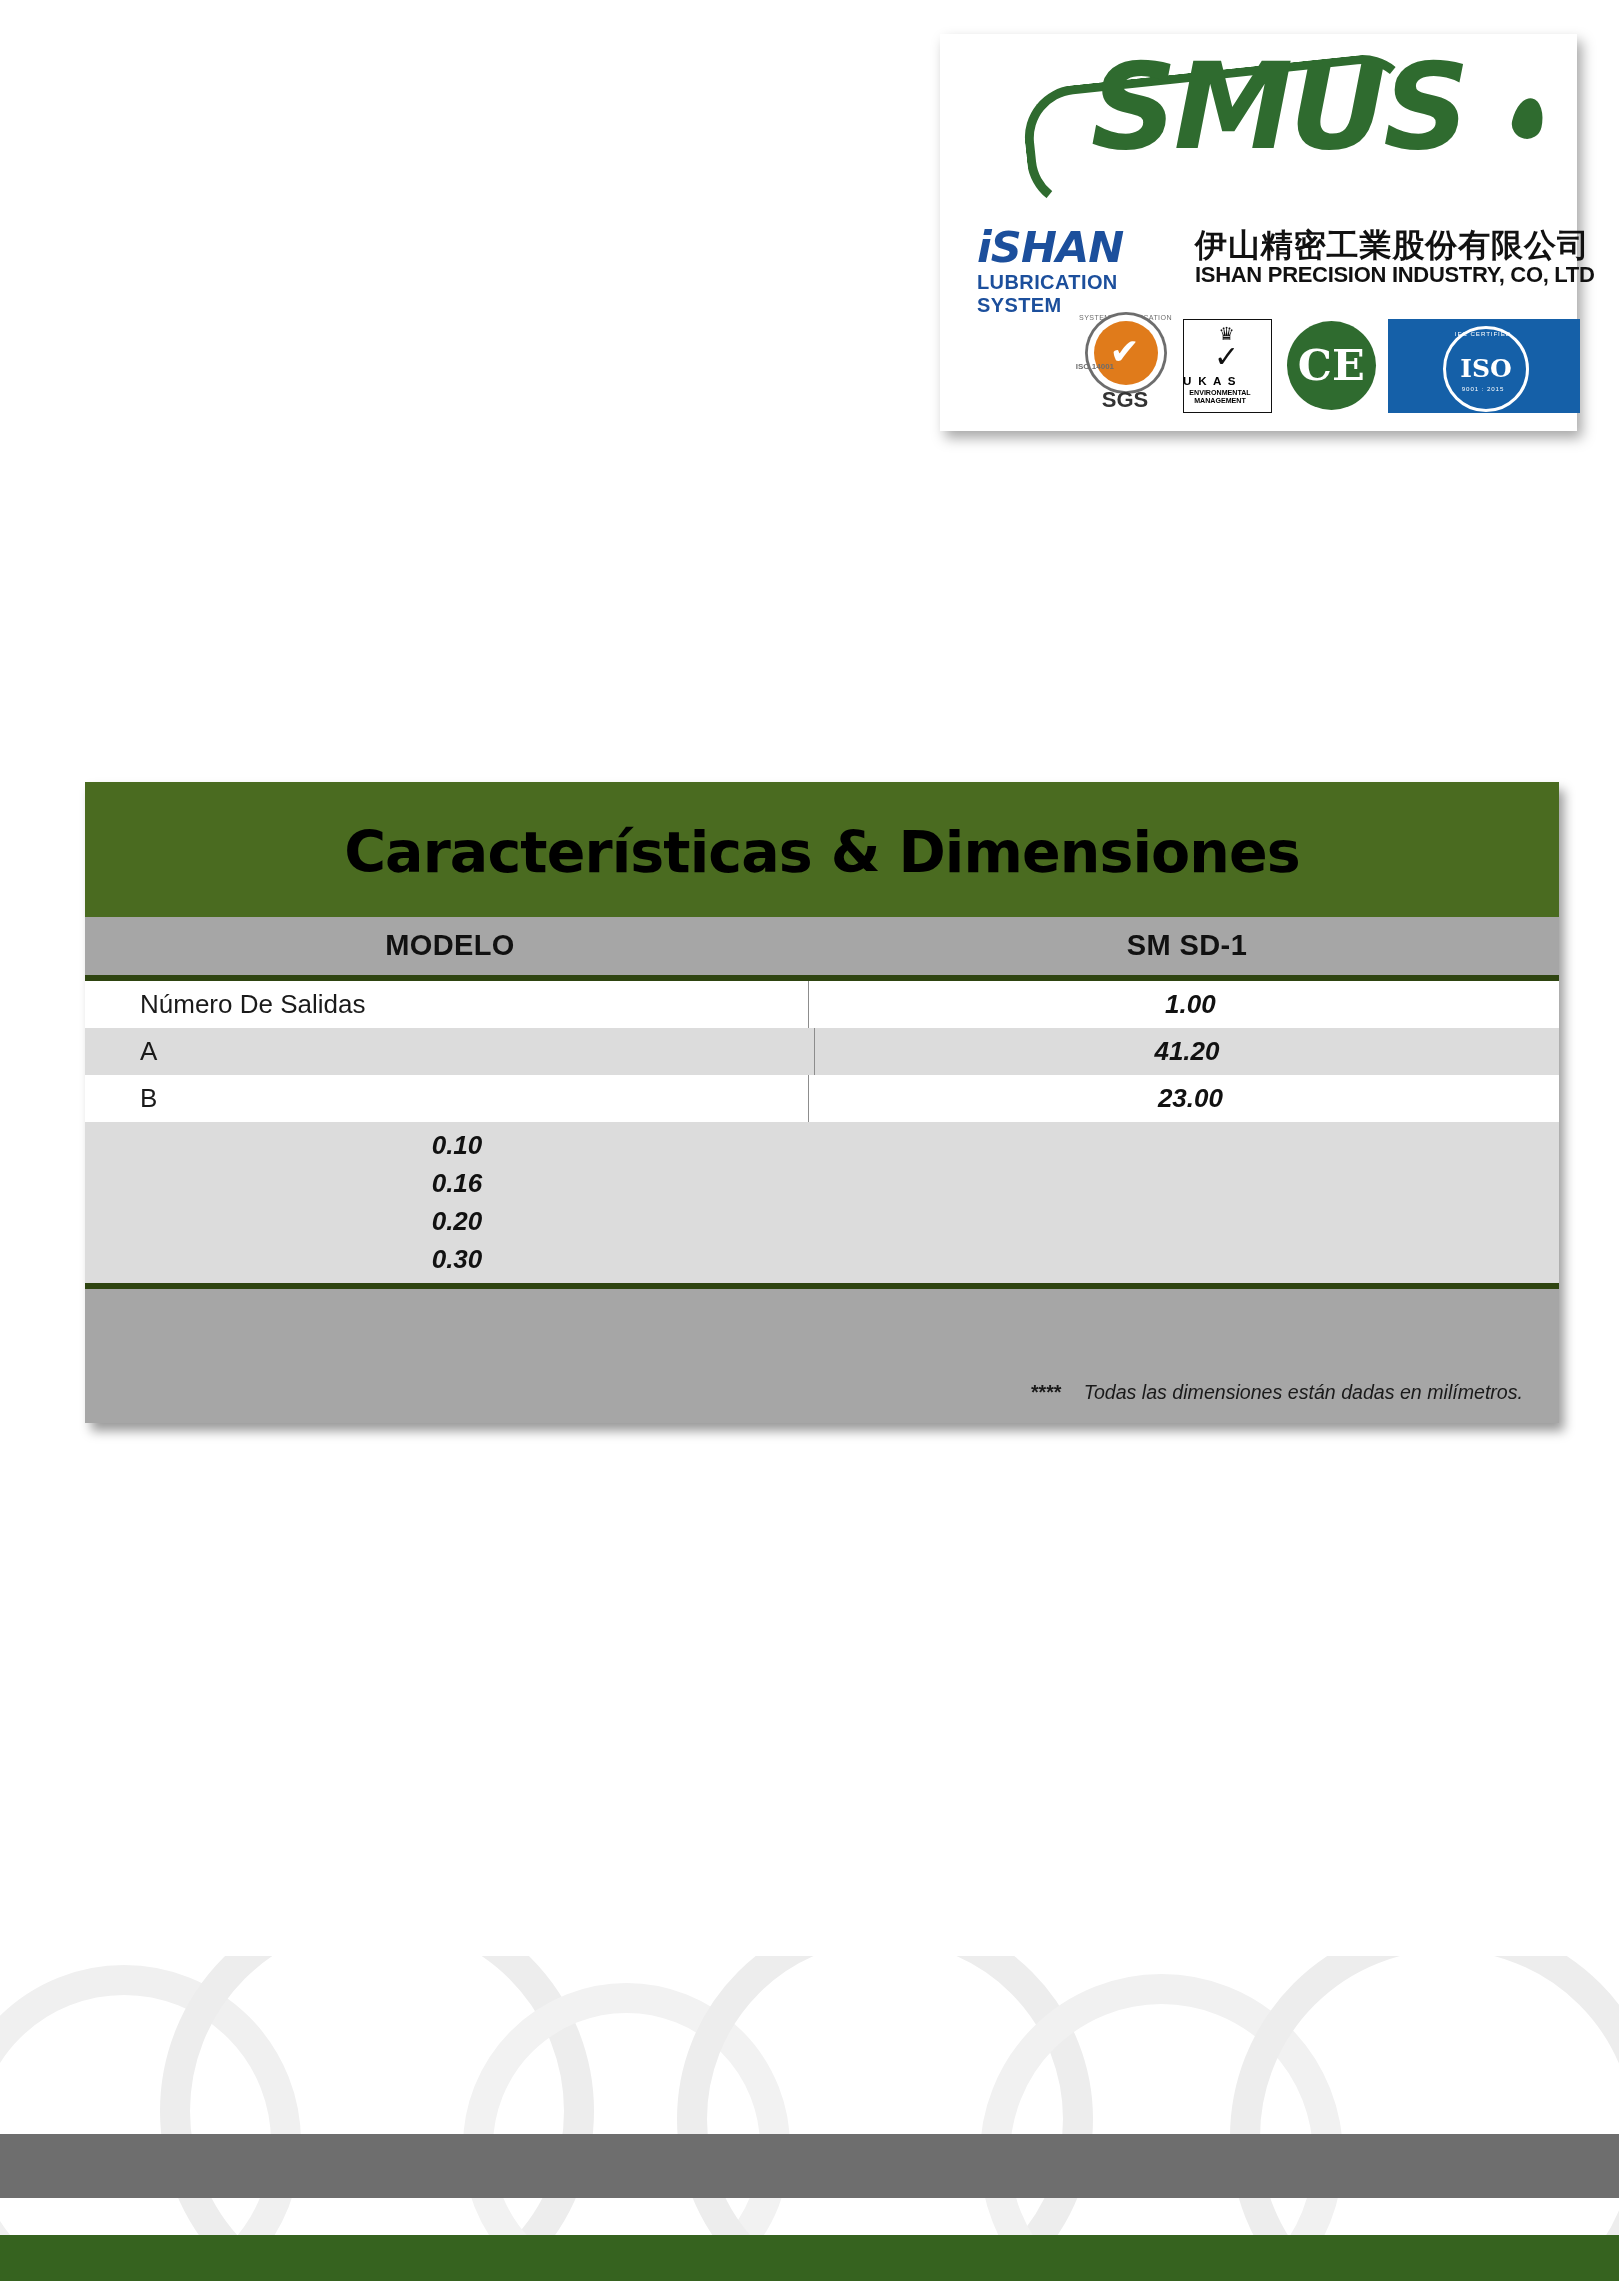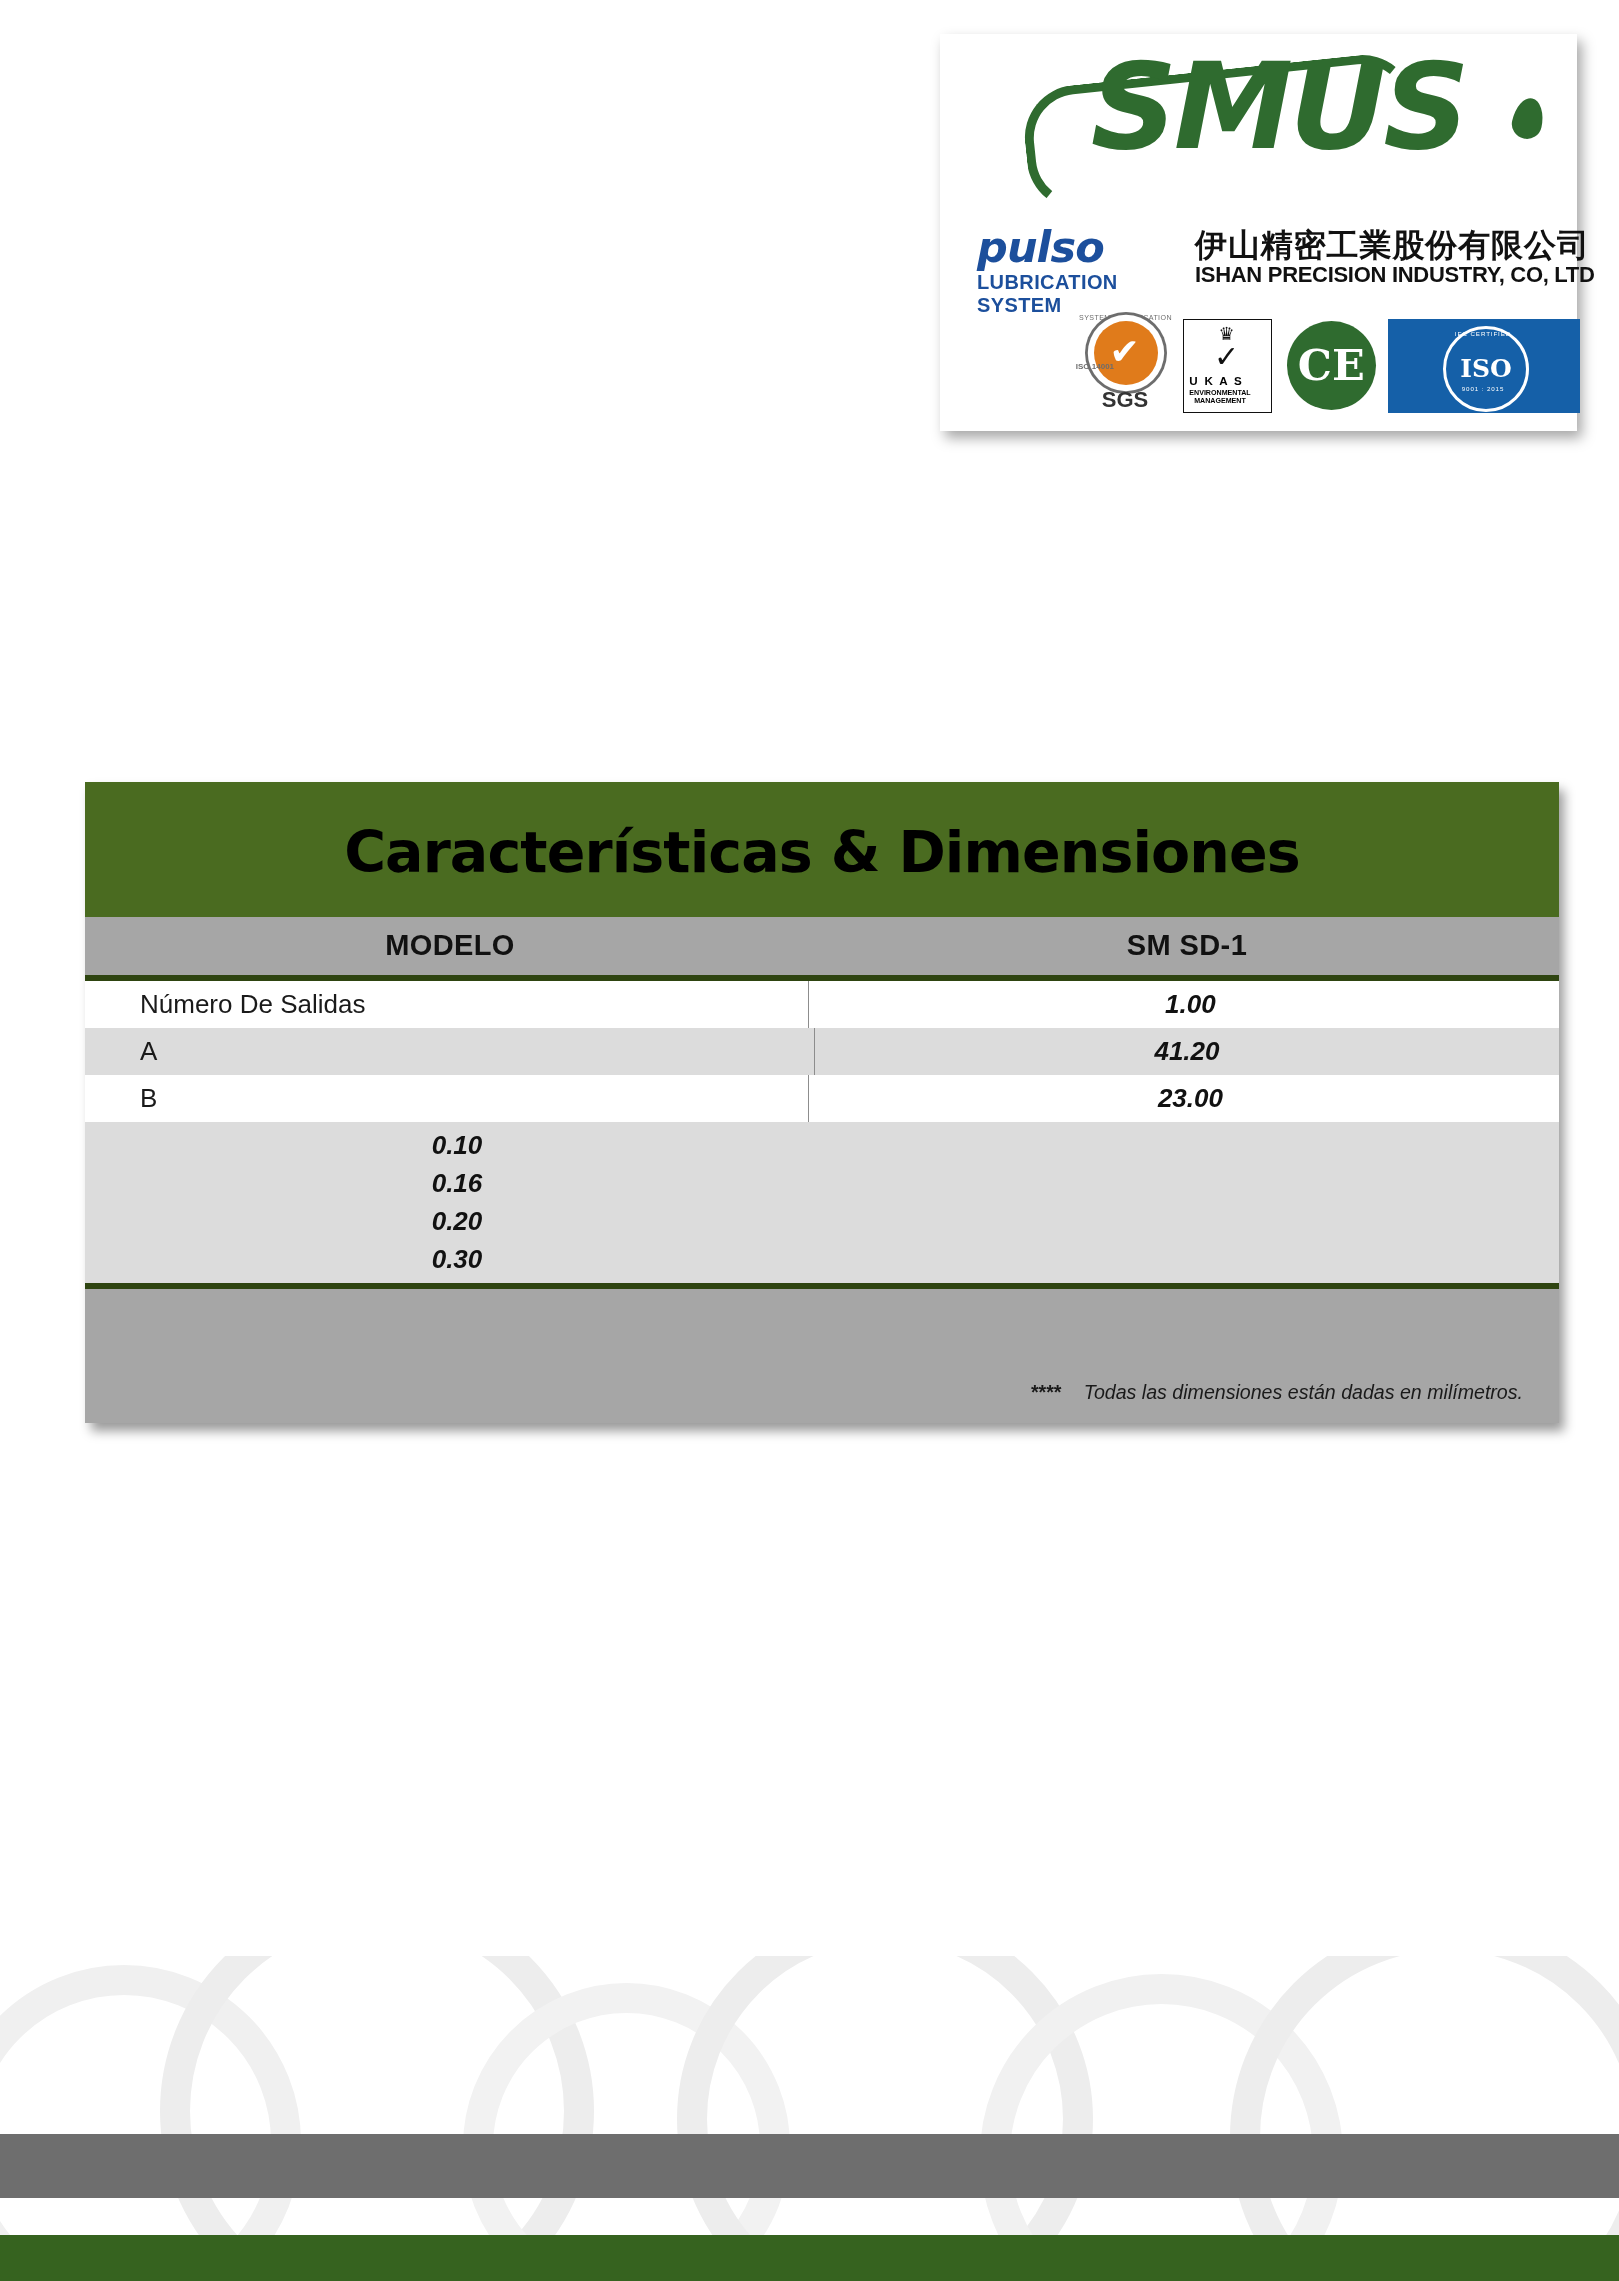--- a/index.html
+++ b/index.html
@@ -168,21 +168,21 @@
   .cert-ukas .crown {
     position: absolute; left: 0; top: 3.6px; width: 87px;
     text-align: center; font-size: 18px; color: #111111;
   }
   .cert-ukas .tick {
     position: absolute; left: 0; top: 19.6px; width: 87px;
     text-align: center; font-size: 30px; color: #111111;
   }
   .cert-ukas .ukas-t {
     position: absolute; left: 0; top: 55px; width: 67px;
-    text-align: center; font-size: 11.6px; font-weight: bold; letter-spacing: 1.8px;
+    text-align: left; font-size: 11.6px; font-weight: bold; letter-spacing: 1.8px;
   }
   .cert-ukas .env-t {
     position: absolute; left: 0; top: 70px; width: 74px;
     text-align: center; font-size: 7.1px; font-weight: bold; line-height: 1.15;
   }
 
   .cert-ce { left: 210px; width: 94px; }
   .cert-ce .disc {
     position: absolute; left: 2.7px; top: 1.8px;
     width: 89px; height: 89px; border-radius: 50%;
@@ -357,21 +357,21 @@
 <div class="logo-card">
 
   <div class="smus-wrap">
     <div class="smus-swoosh"></div>
     <div class="smus-text">SMUS</div>
     <div class="smus-drop"></div>
   </div>
 
   <div class="ishan-row">
     <div class="ishan-logo">
-      <div class="ishan-word">pulso</div>
+      <div class="ishan-word">iSHAN</div>
       <div class="ishan-sub">LUBRICATION SYSTEM</div>
     </div>
     <div class="cn-name">伊山精密工業股份有限公司</div>
     <div class="en-name">ISHAN PRECISION INDUSTRY, CO, LTD</div>
   </div>
 
   <div class="cert-row">
 
     <div class="cert cert-sgs">
       <div class="ring-txt">SYSTEM CERTIFICATION</div>

